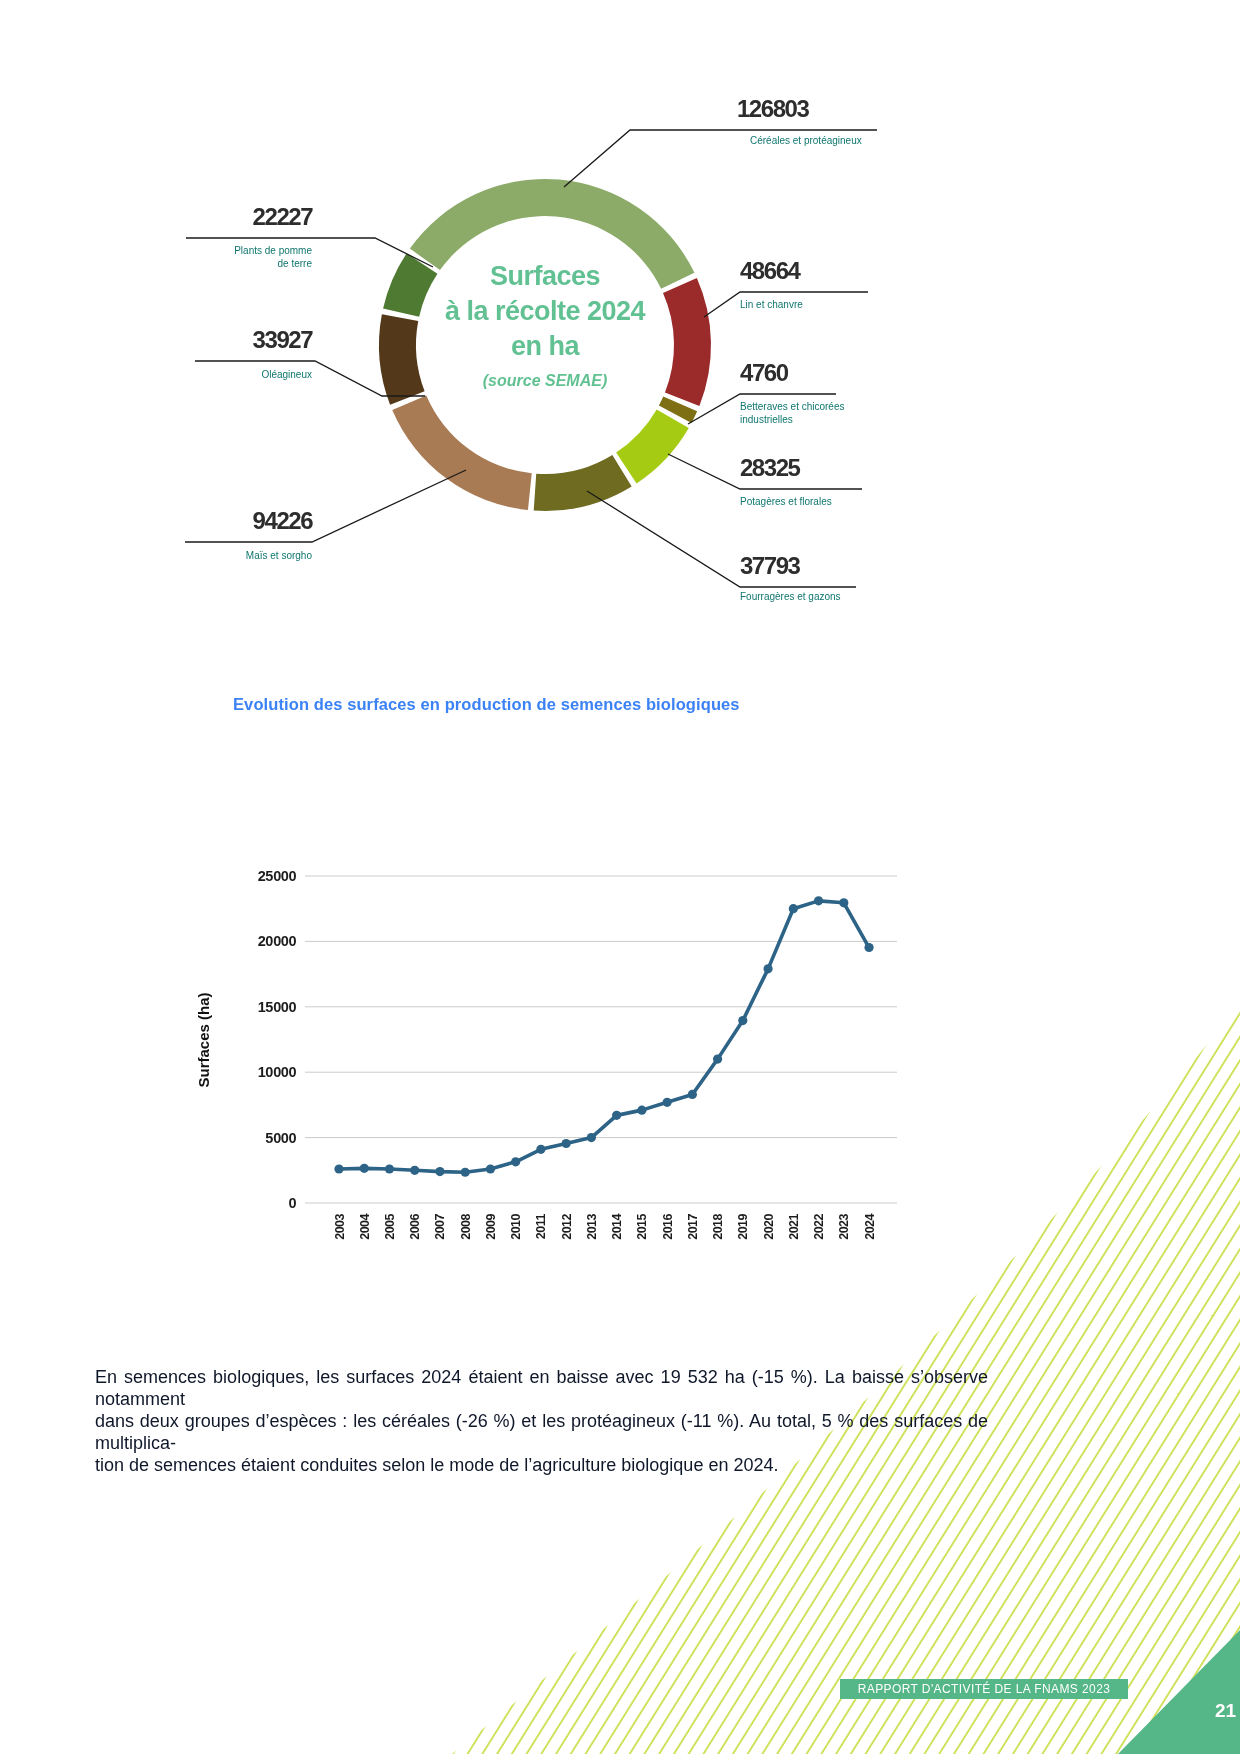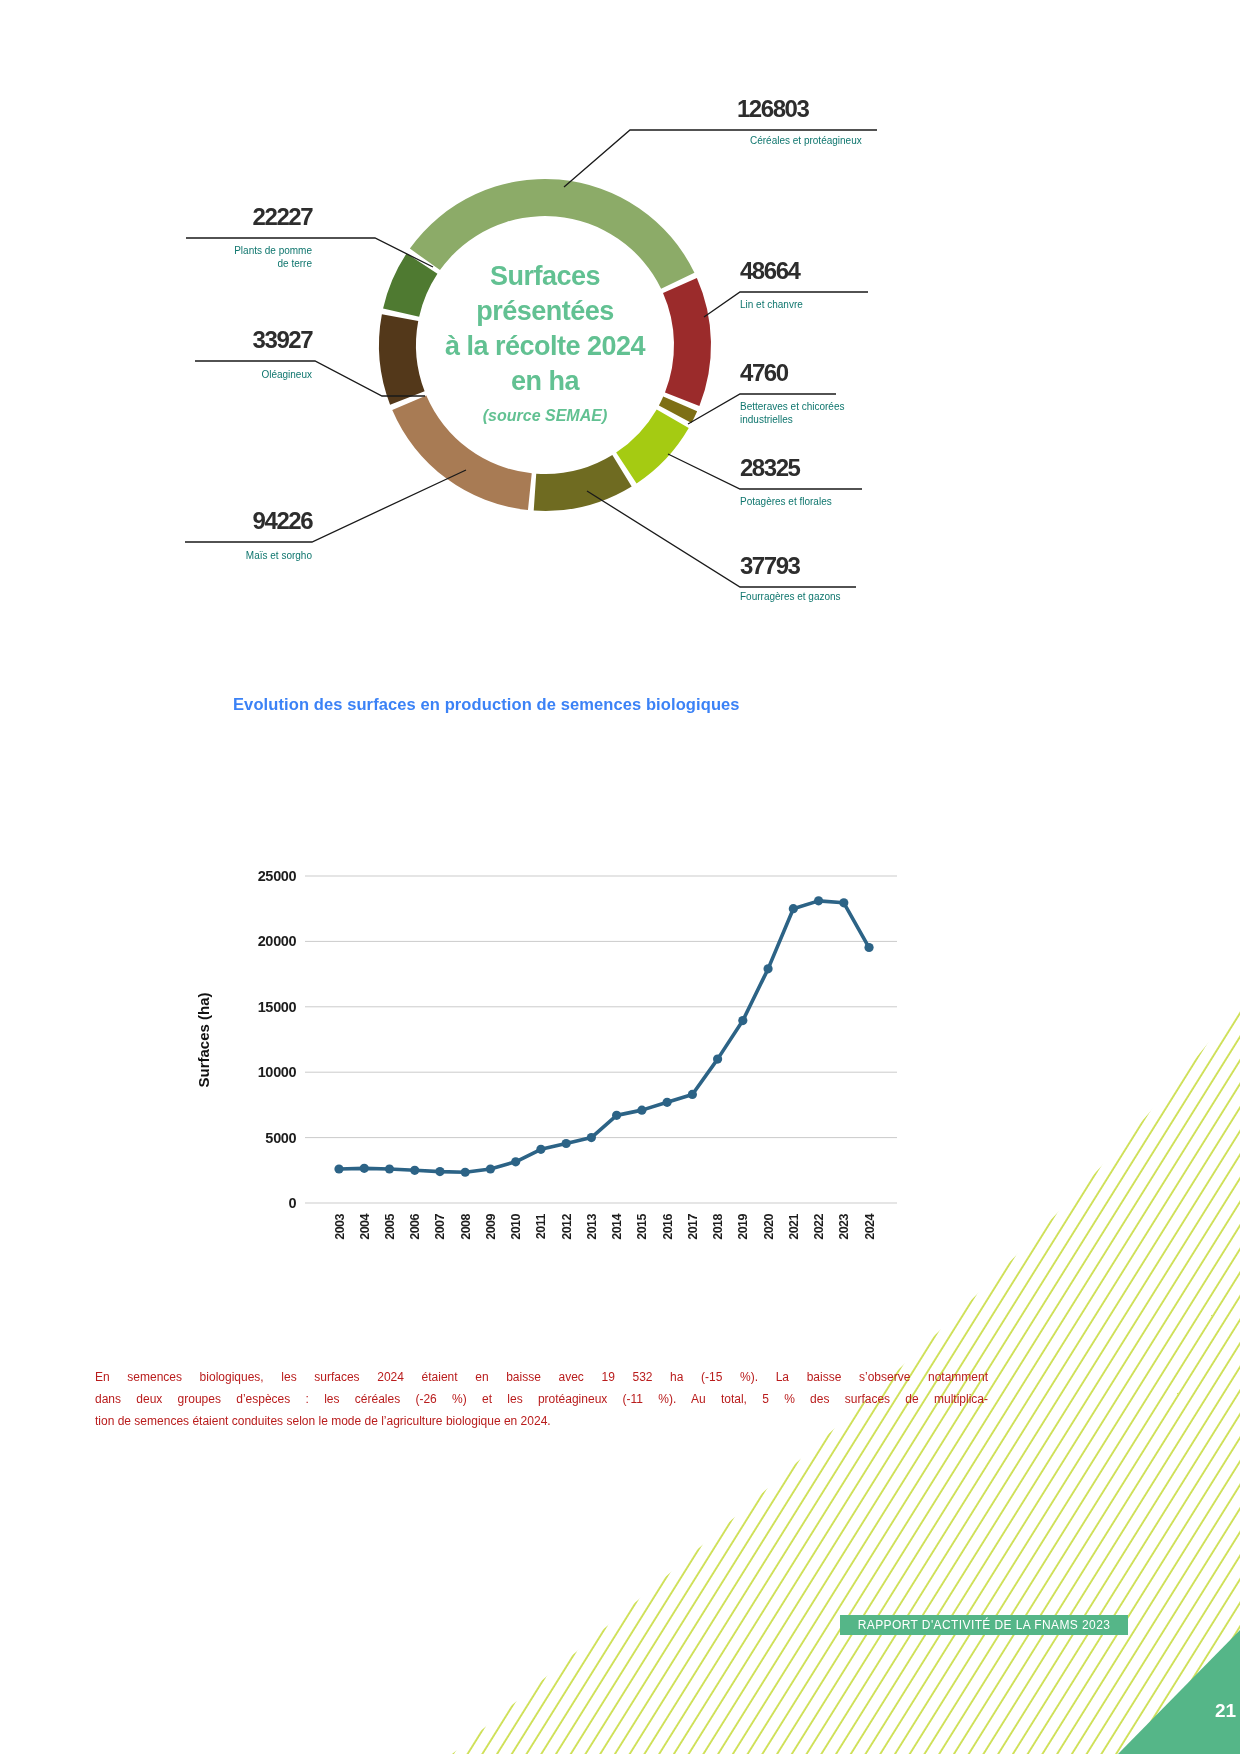--- a/index.html
+++ b/index.html
@@ -24,25 +24,25 @@
     color:#62c192;
   }
   .donut-center .big{font-size:27px;font-weight:bold;line-height:35px;letter-spacing:-0.5px;}
   .donut-center .src{font-size:16px;font-style:italic;font-weight:bold;margin-top:8px;}
   .chart-title{
     position:absolute;left:233px;top:695px;font-size:16.5px;font-weight:bold;
     color:#3b82f6;letter-spacing:0.1px;
   }
   .para{
     position:absolute;left:95px;top:1366px;width:893px;z-index:2;
-    font-size:12px;line-height:22px;color:#b91c1c;
+    font-size:18px;line-height:22px;color:#0f172a;
   }
   .para .jl{text-align:justify;text-align-last:justify;}
   .footer-badge{
-    position:absolute;left:840px;top:1615px;width:288px;height:20px;z-index:3;
+    position:absolute;left:840px;top:1679px;width:288px;height:20px;z-index:3;
     background:#55b688;color:#ffffff;font-size:12px;letter-spacing:0.4px;
     text-align:center;line-height:20px;white-space:nowrap;
   }
   .page-num{
     position:absolute;left:1215px;top:1700px;width:50px;z-index:4;
     color:#ffffff;font-size:19px;font-weight:bold;
   }
   
   .ytick{font-family:"Liberation Sans",sans-serif;font-size:14.5px;font-weight:bold;
          fill:#1d1d1d;letter-spacing:-0.5px;word-spacing:-3px;}
@@ -83,21 +83,20 @@
       <polyline points="862,489 740,489 668,454"></polyline>
       <polyline points="856,587 740,587 587,491"></polyline>
       <polyline points="185,542 312,542 466,470"></polyline>
       <polyline points="195,361 315,361 382,396 425,396"></polyline>
       <polyline points="186,238 375,238 433,267"></polyline>
     </g>
   </svg>
 
   <div class="donut-center">
     <div class="big">Surfaces</div>
-    <div class="big">présentées</div>
     <div class="big">à la récolte 2024</div>
     <div class="big">en ha</div>
     <div class="src">(source SEMAE)</div>
   </div>
 
   <div class="callout" style="left:737px;top:90px;">
     <div class="co-num">126 803</div>
     <div class="co-label" style="margin-left:13px;margin-top:6px;">Céréales et protéagineux</div>
   </div>
   <div class="callout" style="left:740px;top:252px;">

